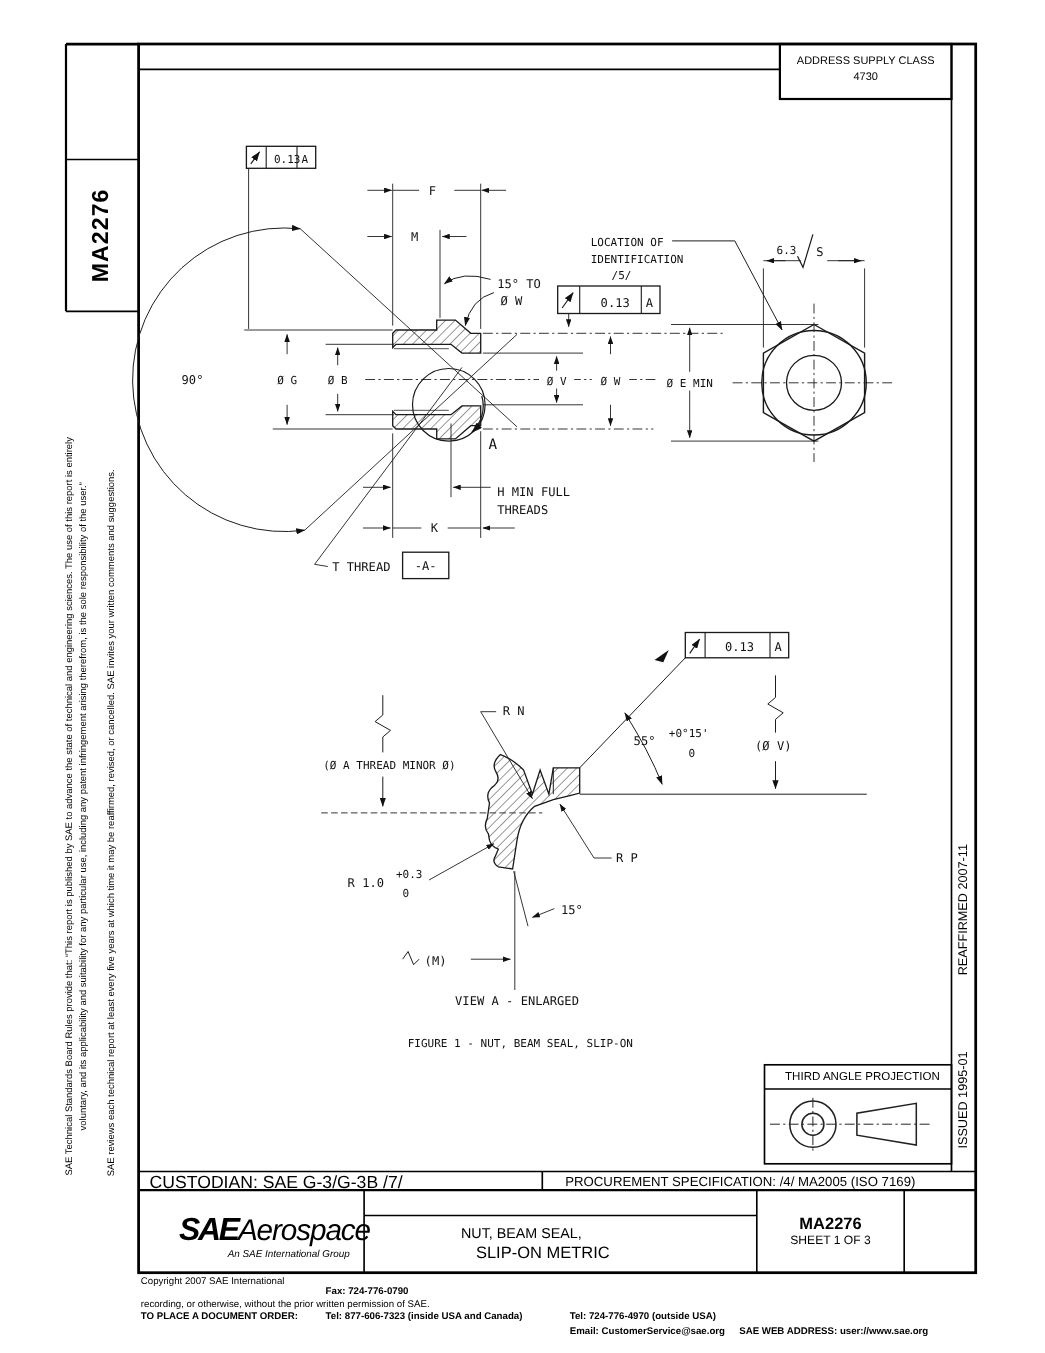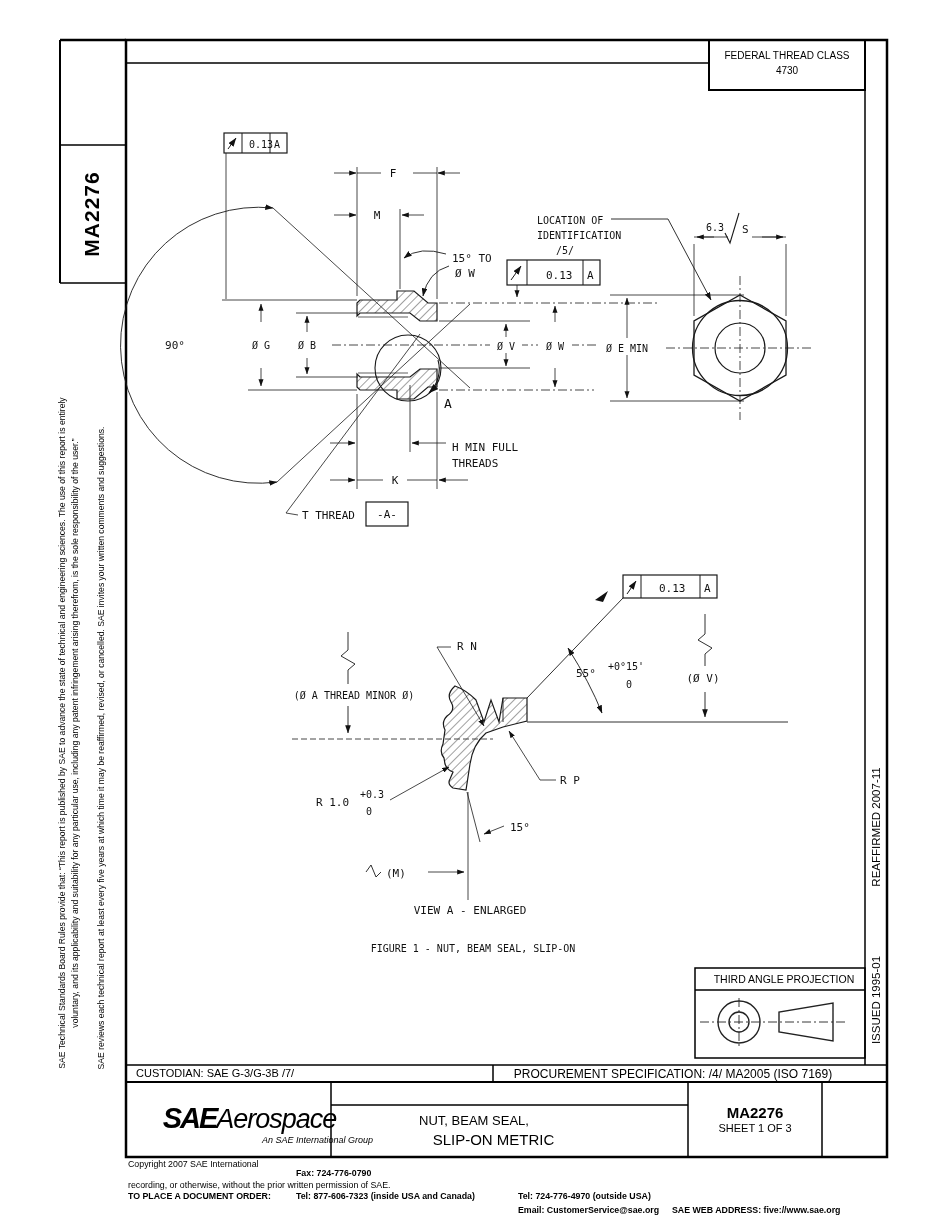--- a/index.html
+++ b/index.html
@@ -248,51 +248,51 @@
     <text class="dt10" x="360" y="798">+0.3</text>
     <text class="dt10" x="366" y="815">0</text>
     <text class="dt" x="510" y="831">15°</text>
     <text class="dt" x="386" y="877">(M)</text>
     <text class="dt" x="470" y="914" text-anchor="middle">VIEW A - ENLARGED</text>
     <text class="dt10" x="473" y="952" text-anchor="middle">FIGURE 1 - NUT, BEAM SEAL, SLIP-ON</text>
   </g>
 </svg>
 
 <div class="abs ctr" style="left:709px;top:48px;width:156px;font-size:10px;line-height:1.5">
-  <div>FEDERAL THREAD CLASS</div>
+  <div>ADDRESS SUPPLY CLASS</div>
   <div>4730</div>
 </div>
 
 <div class="vtext b" style="left:92px;top:214px;font-size:21px;letter-spacing:1px">MA2276</div>
 <div class="vtext" style="left:62px;top:733px;font-size:8.6px">SAE Technical Standards Board Rules provide that: “This report is published by SAE to advance the state of technical and engineering sciences. The use of this report is entirely</div>
 <div class="vtext" style="left:75px;top:733px;font-size:8.6px">voluntary, and its applicability and suitability for any particular use, including any patent infringement arising therefrom, is the sole responsibility of the user.”</div>
 <div class="vtext" style="left:101px;top:748px;font-size:8.6px">SAE reviews each technical report at least every five years at which time it may be reaffirmed, revised, or cancelled. SAE invites your written comments and suggestions.</div>
 
 <div class="vtext" style="left:876px;top:1000px;font-size:11.5px">ISSUED 1995-01</div>
 <div class="vtext" style="left:876px;top:827px;font-size:11.5px">REAFFIRMED 2007-11</div>
 
 <div class="abs ctr" style="left:695px;top:973px;width:178px;font-size:10.5px">THIRD ANGLE PROJECTION</div>
 
-<div class="abs" style="left:136px;top:1067px;font-size:11px">CUSTODIAN:  SAE G-3/G-3B /7/</div>
+<div class="abs" style="left:136px;top:1067px;font-size:16px">CUSTODIAN:  SAE G-3/G-3B /7/</div>
 <div class="abs ctr" style="left:493px;top:1067px;width:360px;font-size:12px">PROCUREMENT SPECIFICATION:  /4/ MA2005 (ISO 7169)</div>
 
 <div class="abs ctr" style="left:126px;top:1104px;width:247px">
   <div style="line-height:1">
     <span style="font-weight:900;font-style:italic;font-size:29px;letter-spacing:-2px">SAE</span><span style="font-style:italic;font-size:27px;letter-spacing:-1px">Aerospace</span>
   </div>
-  <div style="font-style:italic;font-size:9px;text-align:right;padding-left:26px;margin-top:2px">An SAE International Group</div>
+  <div style="font-style:italic;font-size:9px;text-align:center;padding-left:26px;margin-top:2px">An SAE International Group</div>
 </div>
 
 <div class="abs ctr" style="left:331px;top:1113px;width:286px;font-size:13px">NUT, BEAM SEAL,</div>
 <div class="abs ctr" style="left:331px;top:1131px;width:325px;font-size:15px">SLIP-ON METRIC</div>
 <div class="abs ctr b" style="left:688px;top:1104px;width:134px;font-size:15px">MA2276</div>
 <div class="abs ctr" style="left:688px;top:1122px;width:134px;font-size:11px">SHEET 1 OF 3</div>
 
 <div class="abs" style="left:128px;top:1159px;font-size:8.8px">Copyright 2007 SAE International</div>
 <div class="abs" style="left:128px;top:1180px;font-size:8.8px">recording, or otherwise, without the prior written permission of SAE.</div>
 <div class="abs b" style="left:128px;top:1191px;font-size:8.8px">TO PLACE A DOCUMENT ORDER:</div>
 <div class="abs b" style="left:296px;top:1191px;font-size:8.8px">Tel: 877-606-7323 (inside USA and Canada)</div>
 <div class="abs b" style="left:518px;top:1191px;font-size:8.8px">Tel: 724-776-4970 (outside USA)</div>
 <div class="abs b" style="left:296px;top:1168px;font-size:8.8px">Fax: 724-776-0790</div>
 <div class="abs b" style="left:518px;top:1205px;font-size:8.8px">Email:  CustomerService@sae.org</div>
-<div class="abs b" style="left:672px;top:1205px;font-size:8.8px">SAE WEB ADDRESS: five://www.sae.org</div>
+<div class="abs b" style="left:672px;top:1205px;font-size:8.8px">SAE WEB ADDRESS: user://www.sae.org</div>
 
 </div>
 
 </body></html>

